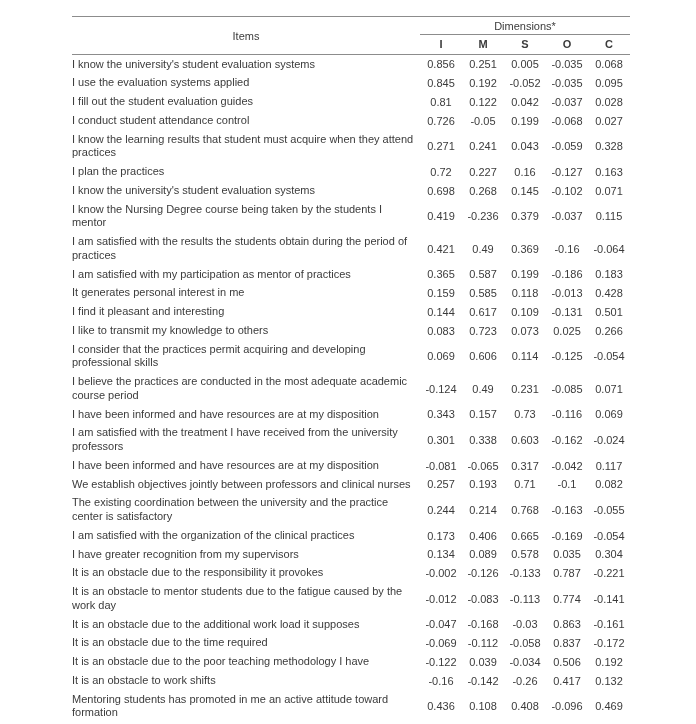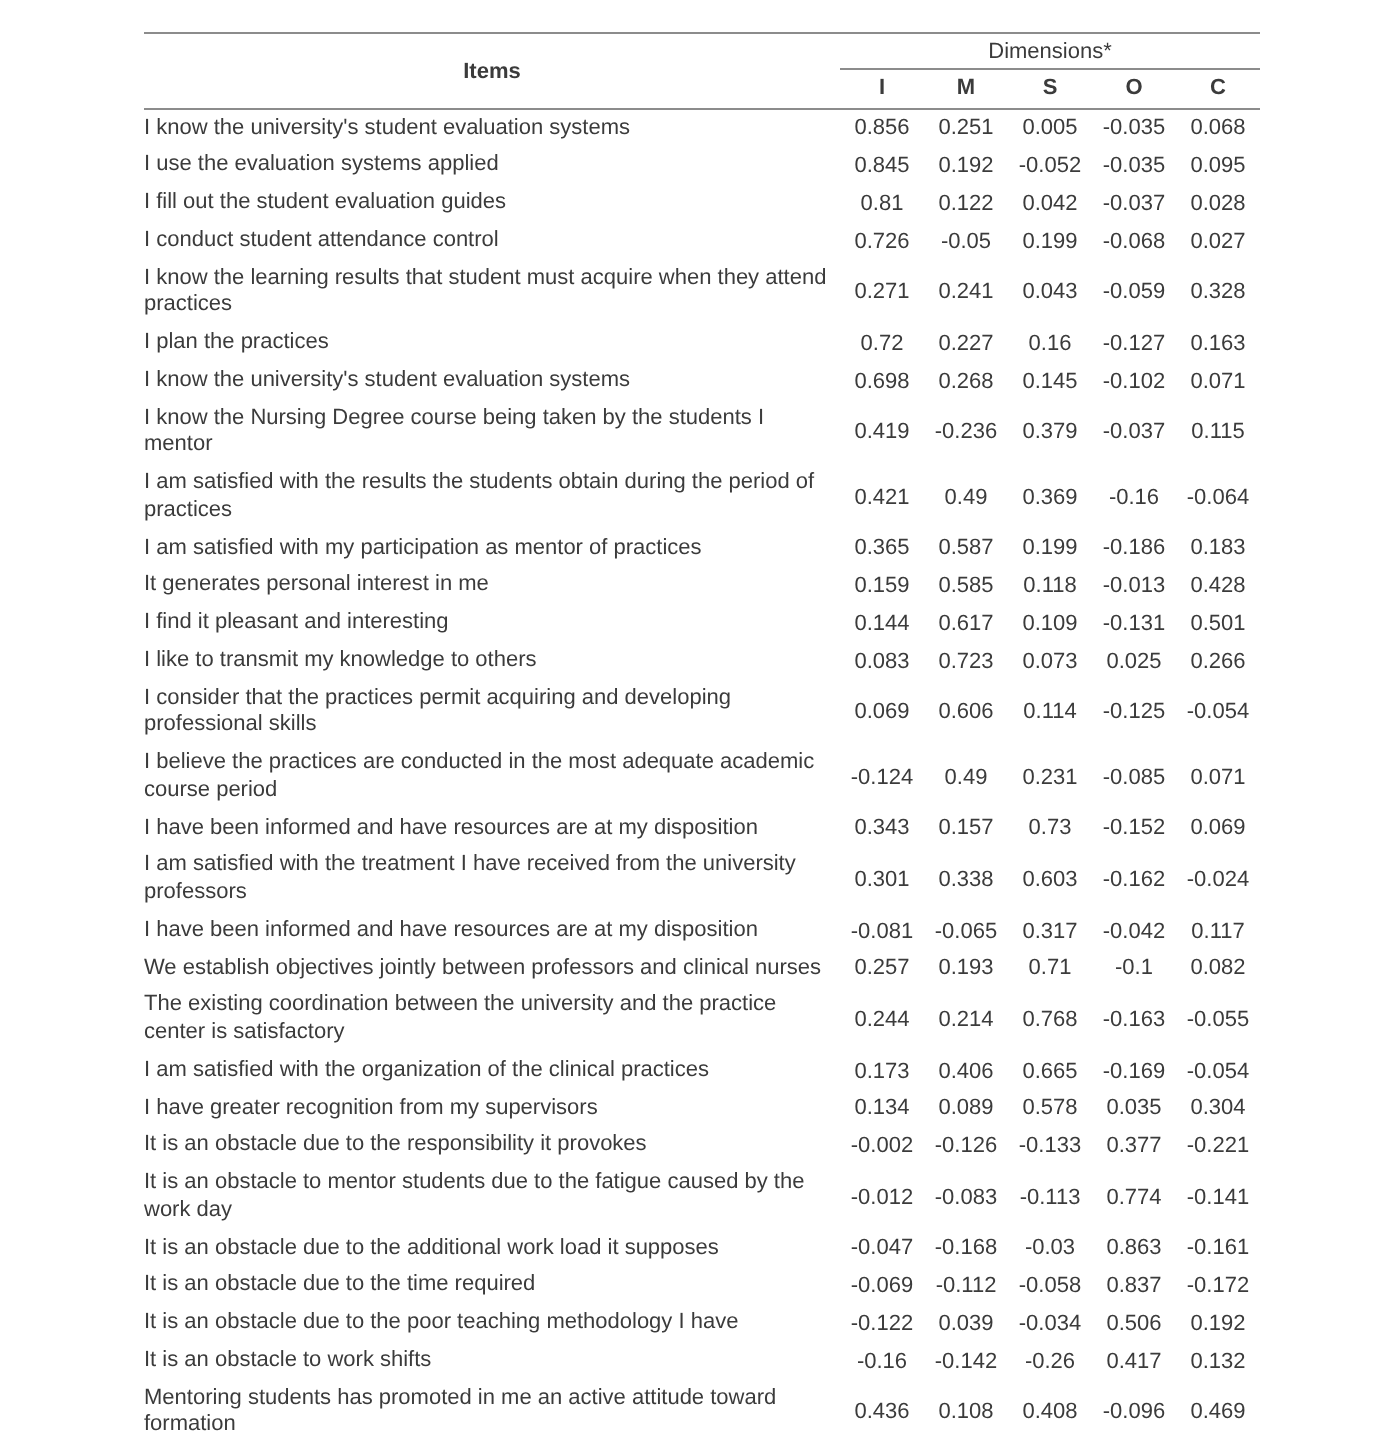--- a/index.html
+++ b/index.html
@@ -18,21 +18,21 @@
   }
   table.loadings {
     border-collapse: collapse;
     width: 100%;
     font-size: 11px;
     border-top: 1px solid #8c8c8c;
     border-bottom: 1px solid #8c8c8c;
     color: #3b3b3b;
   }
   th.items-head {
-    font-weight: bold;
+    font-weight: normal;
     text-align: center;
     vertical-align: middle;
     border-bottom: 1px solid #8c8c8c;
     font-size: 11px;
   }
   th.dims-head {
     font-weight: normal;
     text-align: center;
     padding: 3px 0 2px 0;
     border-bottom: 1px solid #8c8c8c;
@@ -194,21 +194,21 @@
           <td class="value-cell">0.49</td>
           <td class="value-cell">0.231</td>
           <td class="value-cell">-0.085</td>
           <td class="value-cell">0.071</td>
         </tr>
         <tr>
           <td class="item-cell">I have been informed and have resources are at my disposition</td>
           <td class="value-cell">0.343</td>
           <td class="value-cell">0.157</td>
           <td class="value-cell">0.73</td>
-          <td class="value-cell">-0.152</td>
+          <td class="value-cell">-0.116</td>
           <td class="value-cell">0.069</td>
         </tr>
         <tr>
           <td class="item-cell">I am satisfied with the treatment I have received from the university professors</td>
           <td class="value-cell">0.301</td>
           <td class="value-cell">0.338</td>
           <td class="value-cell">0.603</td>
           <td class="value-cell">-0.162</td>
           <td class="value-cell">-0.024</td>
         </tr>
@@ -250,21 +250,21 @@
           <td class="value-cell">0.089</td>
           <td class="value-cell">0.578</td>
           <td class="value-cell">0.035</td>
           <td class="value-cell">0.304</td>
         </tr>
         <tr>
           <td class="item-cell">It is an obstacle due to the responsibility it provokes</td>
           <td class="value-cell">-0.002</td>
           <td class="value-cell">-0.126</td>
           <td class="value-cell">-0.133</td>
-          <td class="value-cell">0.377</td>
+          <td class="value-cell">0.787</td>
           <td class="value-cell">-0.221</td>
         </tr>
         <tr>
           <td class="item-cell">It is an obstacle to mentor students due to the fatigue caused by the work day</td>
           <td class="value-cell">-0.012</td>
           <td class="value-cell">-0.083</td>
           <td class="value-cell">-0.113</td>
           <td class="value-cell">0.774</td>
           <td class="value-cell">-0.141</td>
         </tr>

